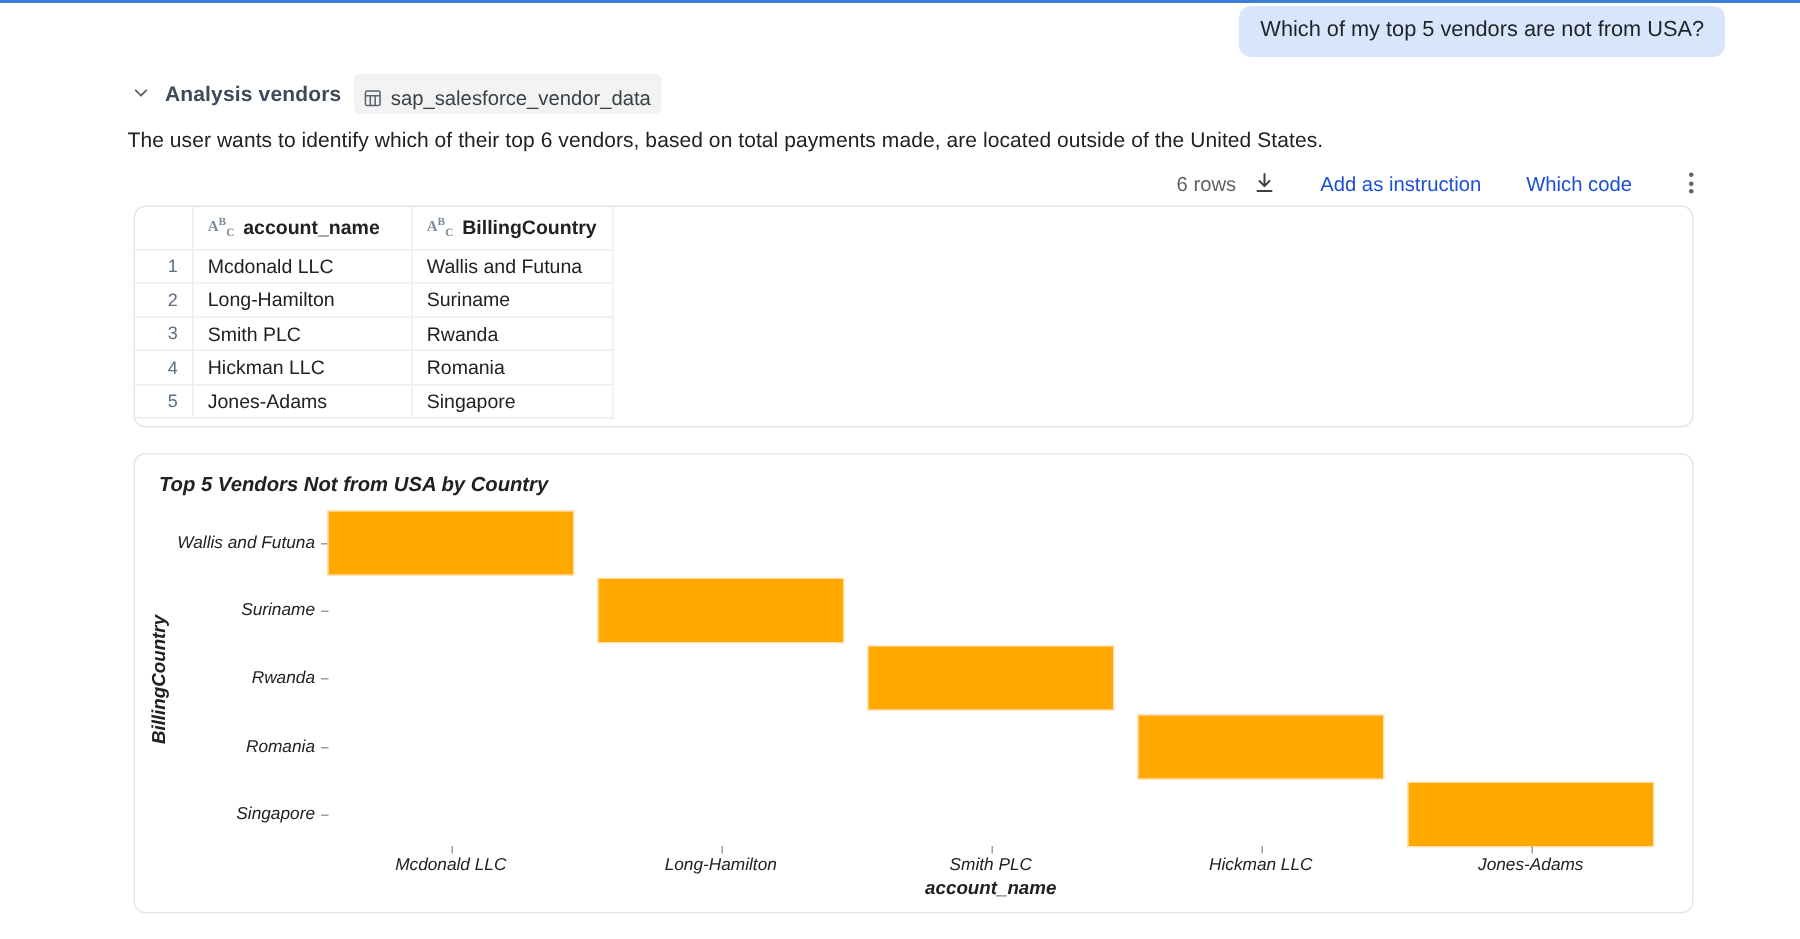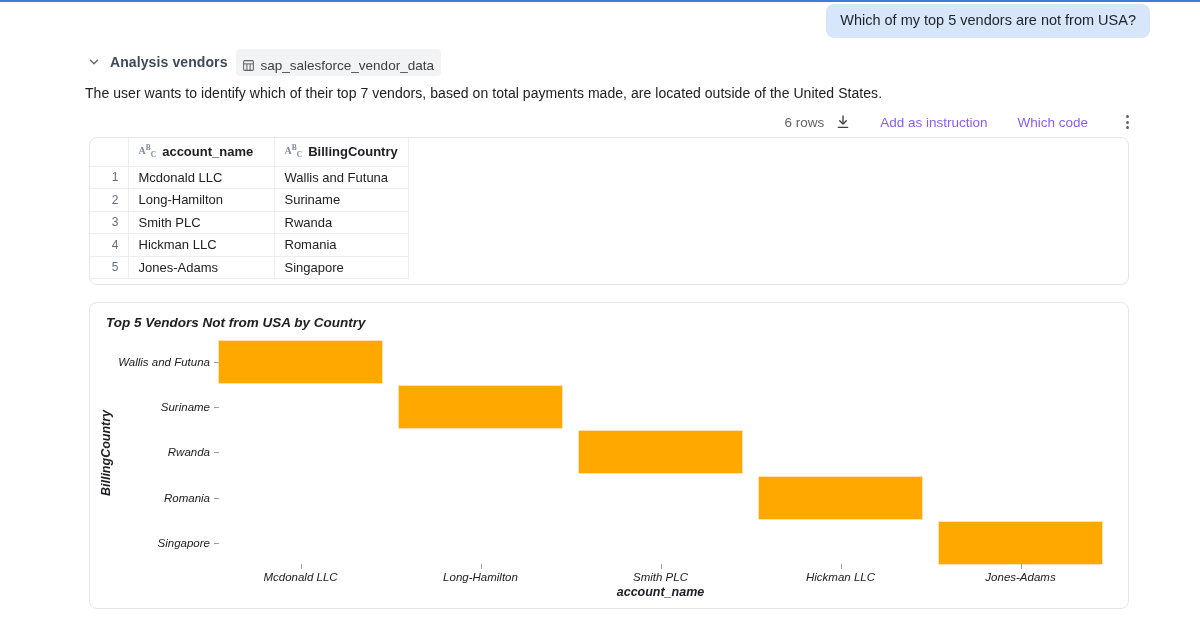--- a/index.html
+++ b/index.html
@@ -65,21 +65,21 @@
   }
   .rows-count {
     font-size: 13.5px; color: #5f6368; margin-right: 9px;
   }
   .dl-icon {
     width: 20px; height: 20px; color: #3c4043;
     display: flex; align-items: center; justify-content: center;
     cursor: pointer; margin-right: 27px;
   }
   .link-action {
-    font-size: 13.5px; color: #8b5cf6; cursor: pointer;
+    font-size: 13.5px; color: #1d4ed8; cursor: pointer;
     margin-right: 30px; white-space: nowrap;
   }
   .link-action:last-of-type { margin-right: 22px; }
   .kebab {
     width: 18px; height: 20px; display: flex; flex-direction: column;
     align-items: center; justify-content: center; gap: 2.5px;
     cursor: pointer;
   }
   .kebab i { width: 3px; height: 3px; border-radius: 50%; background: #5f6368; display: block; }
 
@@ -184,21 +184,21 @@
             <rect x="3" y="3" width="18" height="18" rx="2"></rect>
             <line x1="3" y1="9" x2="21" y2="9"></line>
             <line x1="9" y1="9" x2="9" y2="21"></line>
             <line x1="15" y1="9" x2="15" y2="21"></line>
           </svg>
       </span>
       <span>sap_salesforce_vendor_data</span>
     </span>
   </div>
 
-  <div class="description">The user wants to identify which of their top 7 vendors, based on total payments made, are located outside of the United States.</div>
+  <div class="description">The user wants to identify which of their top 6 vendors, based on total payments made, are located outside of the United States.</div>
 
   <div class="toolbar">
     <span class="rows-count">6 rows</span>
     <span class="dl-icon">
       <svg width="16" height="16" viewBox="0 0 24 24" fill="none" stroke="currentColor" stroke-width="2" stroke-linecap="round" stroke-linejoin="round">
           <path d="M12 3v11"></path>
           <polyline points="7 10 12 15 17 10"></polyline>
           <line x1="5" y1="20" x2="19" y2="20"></line>
         </svg>
     </span>

